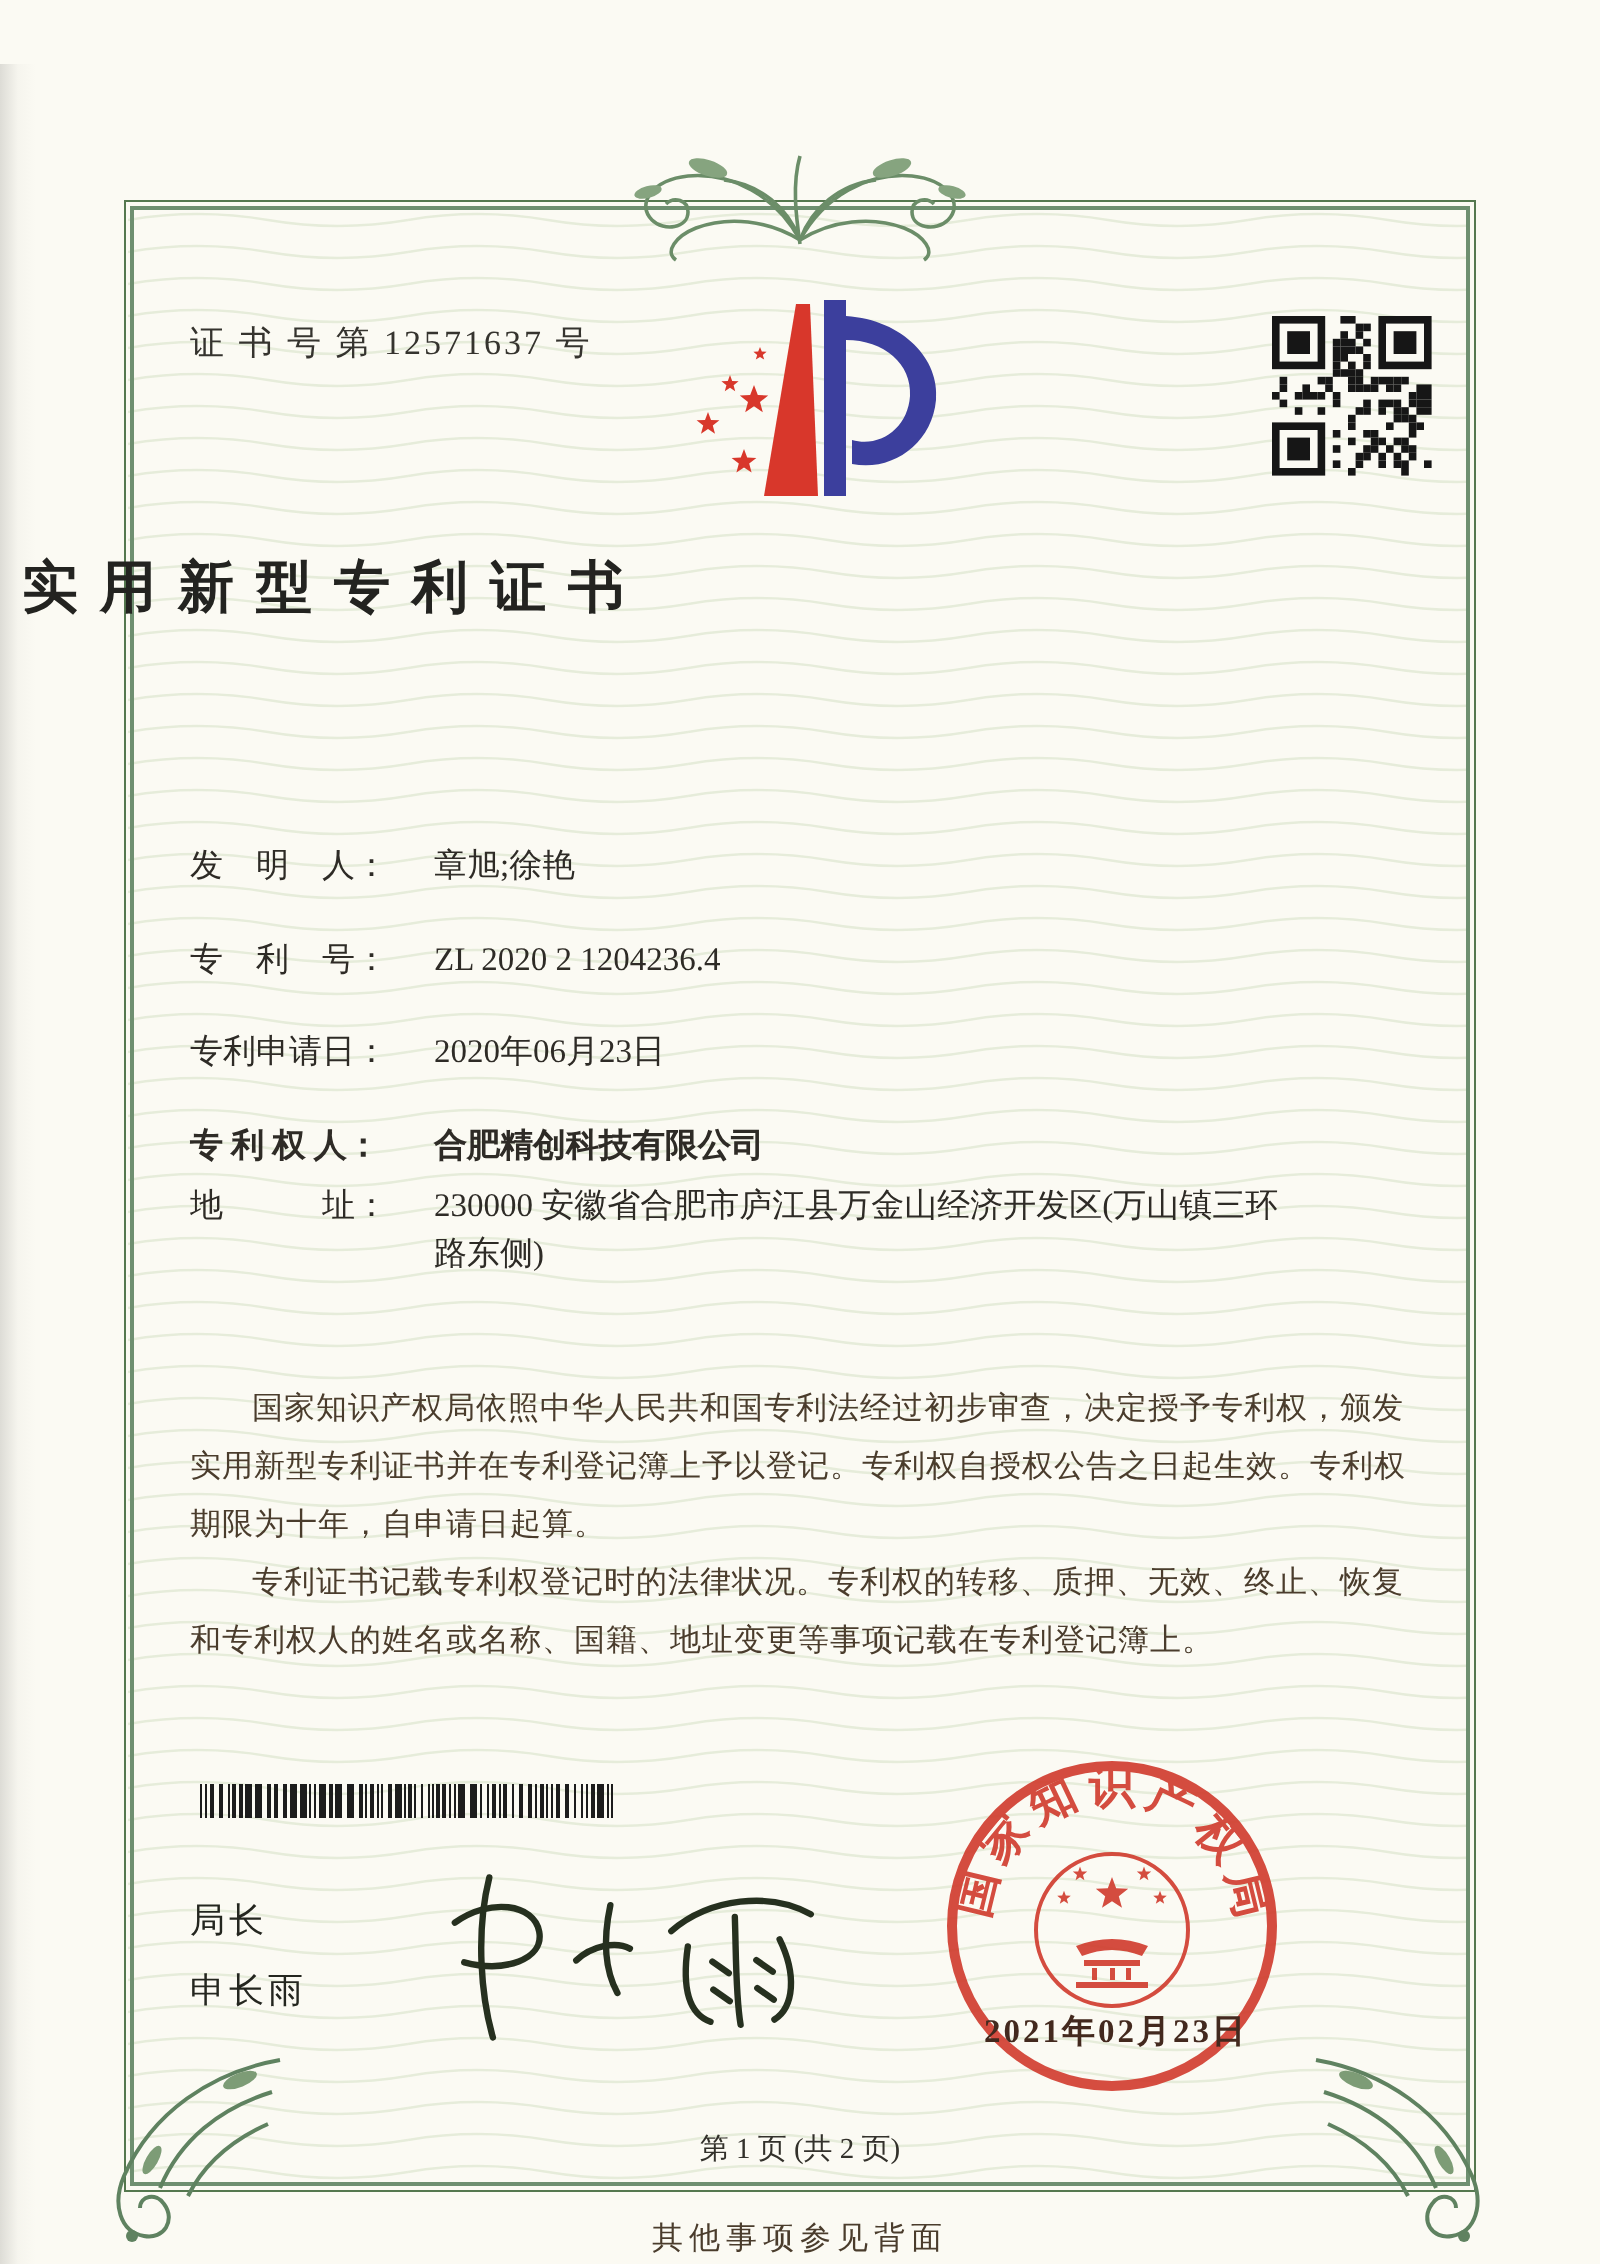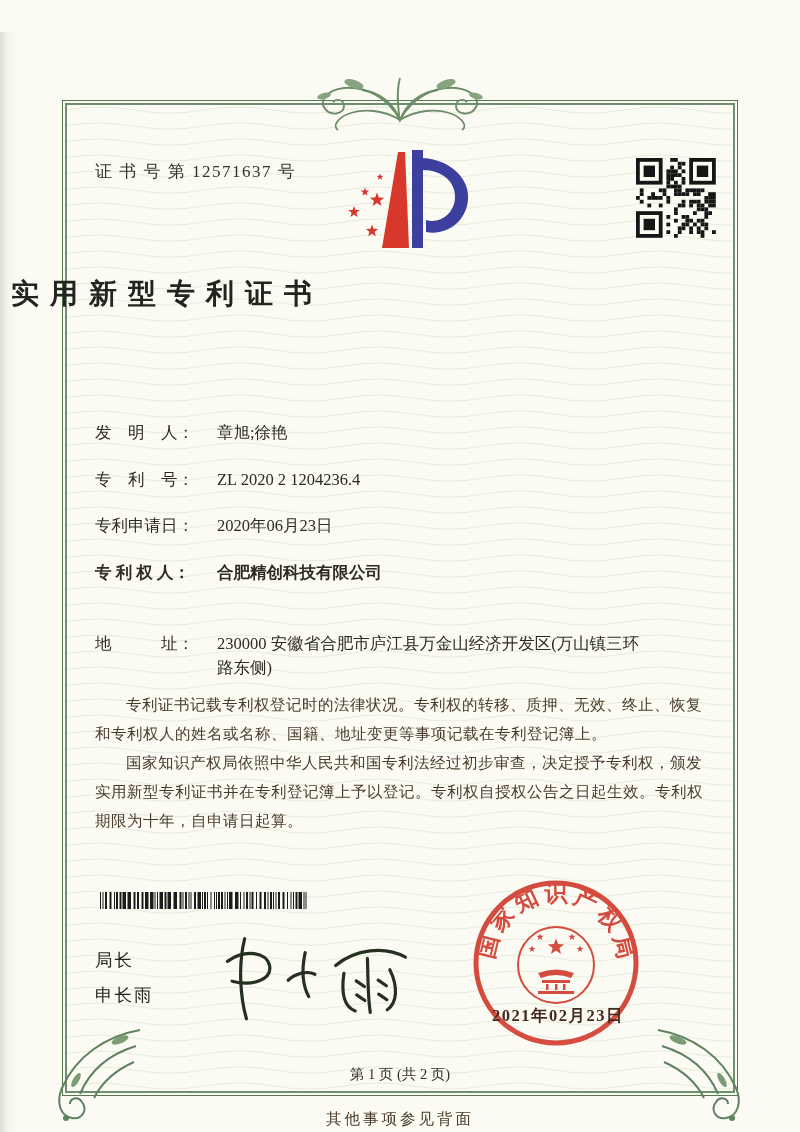--- a/index.html
+++ b/index.html
@@ -226,27 +226,27 @@
   </div>
   <div class="frow" style="top:436px;">
     <span class="flabel">专　利　号：</span><span class="fvalue">ZL 2020 2 1204236.4</span>
   </div>
   <div class="frow" style="top:482px;">
     <span class="flabel">专利申请日：</span><span class="fvalue">2020年06月23日</span>
   </div>
   <div class="frow" style="top:529px;font-weight:bold;">
     <span class="flabel">专 利 权 人：</span><span class="fvalue">合肥精创科技有限公司</span>
   </div>
-  <div class="frow" style="top:600px;">
+  <div class="frow" style="top:559px;">
     <span class="flabel">地　　　址：</span><span class="fvalue wrap">230000 安徽省合肥市庐江县万金山经济开发区(万山镇三环路东侧)</span>
   </div>
 
   <div class="content paras" style="position:absolute;">
+    <p>国家知识产权局依照中华人民共和国专利法经过初步审查，决定授予专利权，颁发实用新型专利证书并在专利登记簿上予以登记。专利权自授权公告之日起生效。专利权期限为十年，自申请日起算。</p>
     <p>专利证书记载专利权登记时的法律状况。专利权的转移、质押、无效、终止、恢复和专利权人的姓名或名称、国籍、地址变更等事项记载在专利登记簿上。</p>
-    <p>国家知识产权局依照中华人民共和国专利法经过初步审查，决定授予专利权，颁发实用新型专利证书并在专利登记簿上予以登记。专利权自授权公告之日起生效。专利权期限为十年，自申请日起算。</p>
   </div>
 
   <svg class="content barcode" style="position:absolute;" id="barcode-svg" width="210" height="17">
       <rect x="0" y="0" width="1" height="17" fill="#1c1c1c"></rect>
       <rect x="2.5" y="0" width="1" height="17" fill="#1c1c1c"></rect>
       <rect x="5" y="0" width="2" height="17" fill="#1c1c1c"></rect>
       <rect x="9.5" y="0" width="2" height="17" fill="#1c1c1c"></rect>
       <rect x="14" y="0" width="1" height="17" fill="#1c1c1c"></rect>
       <rect x="16" y="0" width="2" height="17" fill="#1c1c1c"></rect>
       <rect x="19.5" y="0" width="2" height="17" fill="#1c1c1c"></rect>

